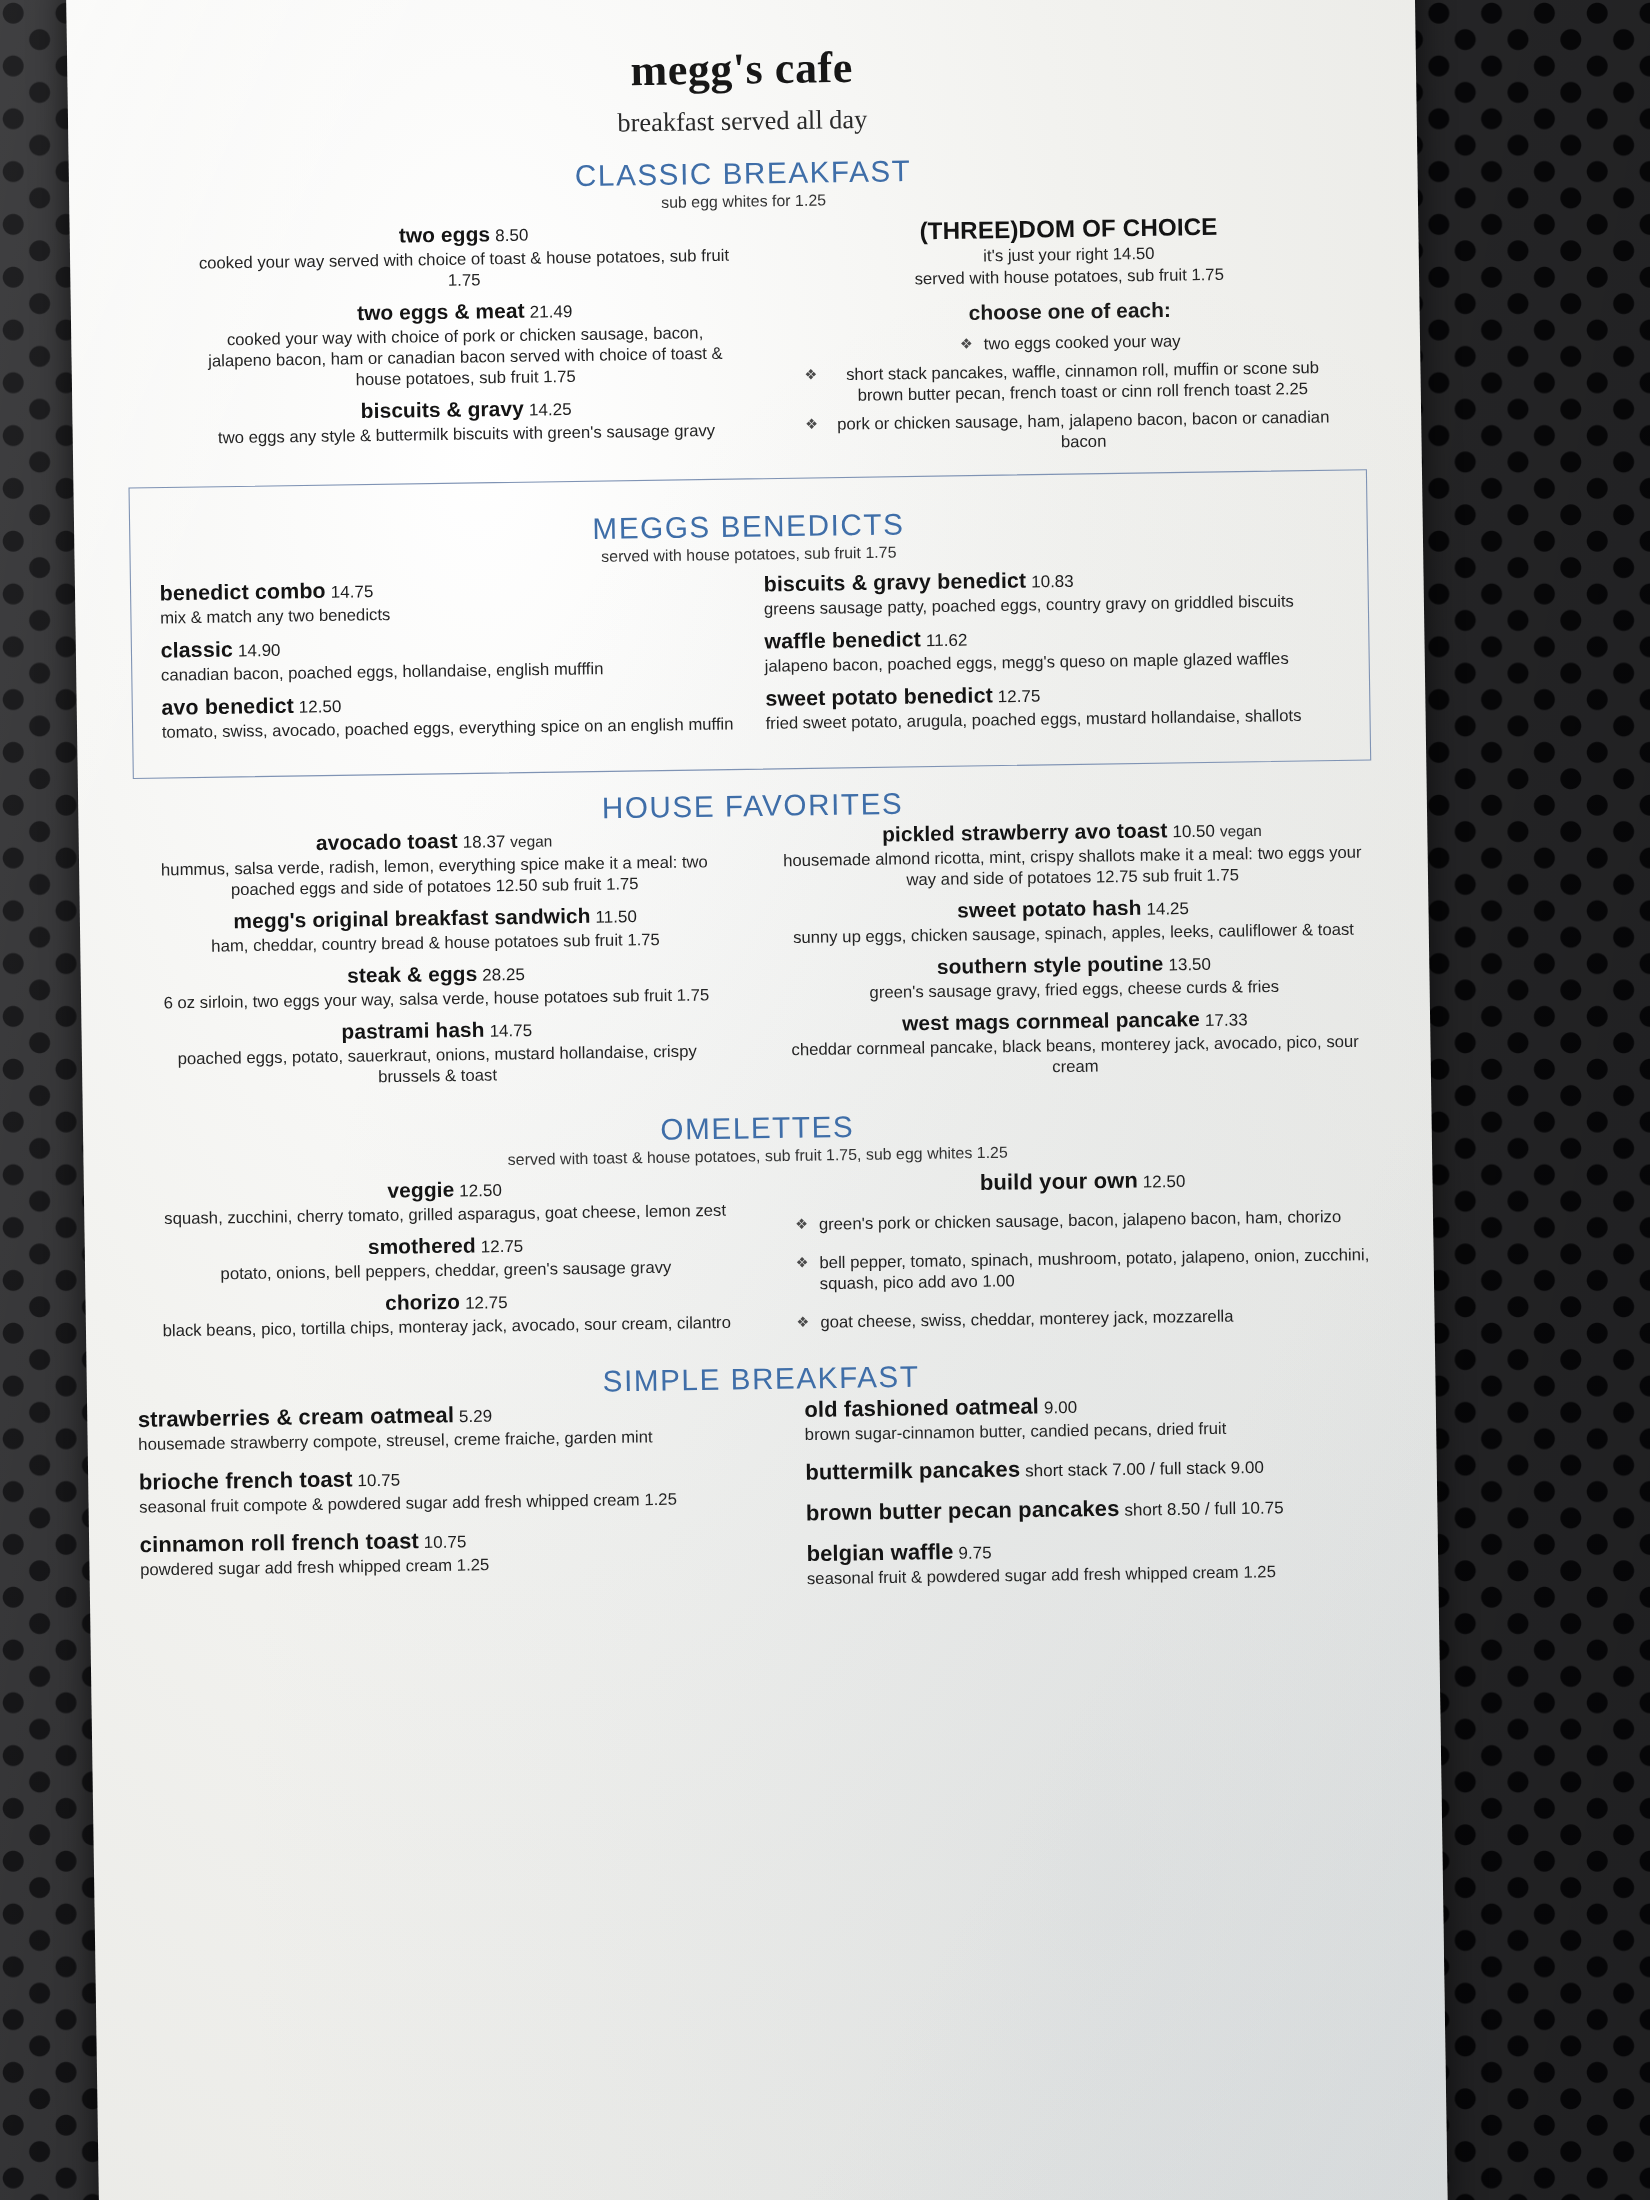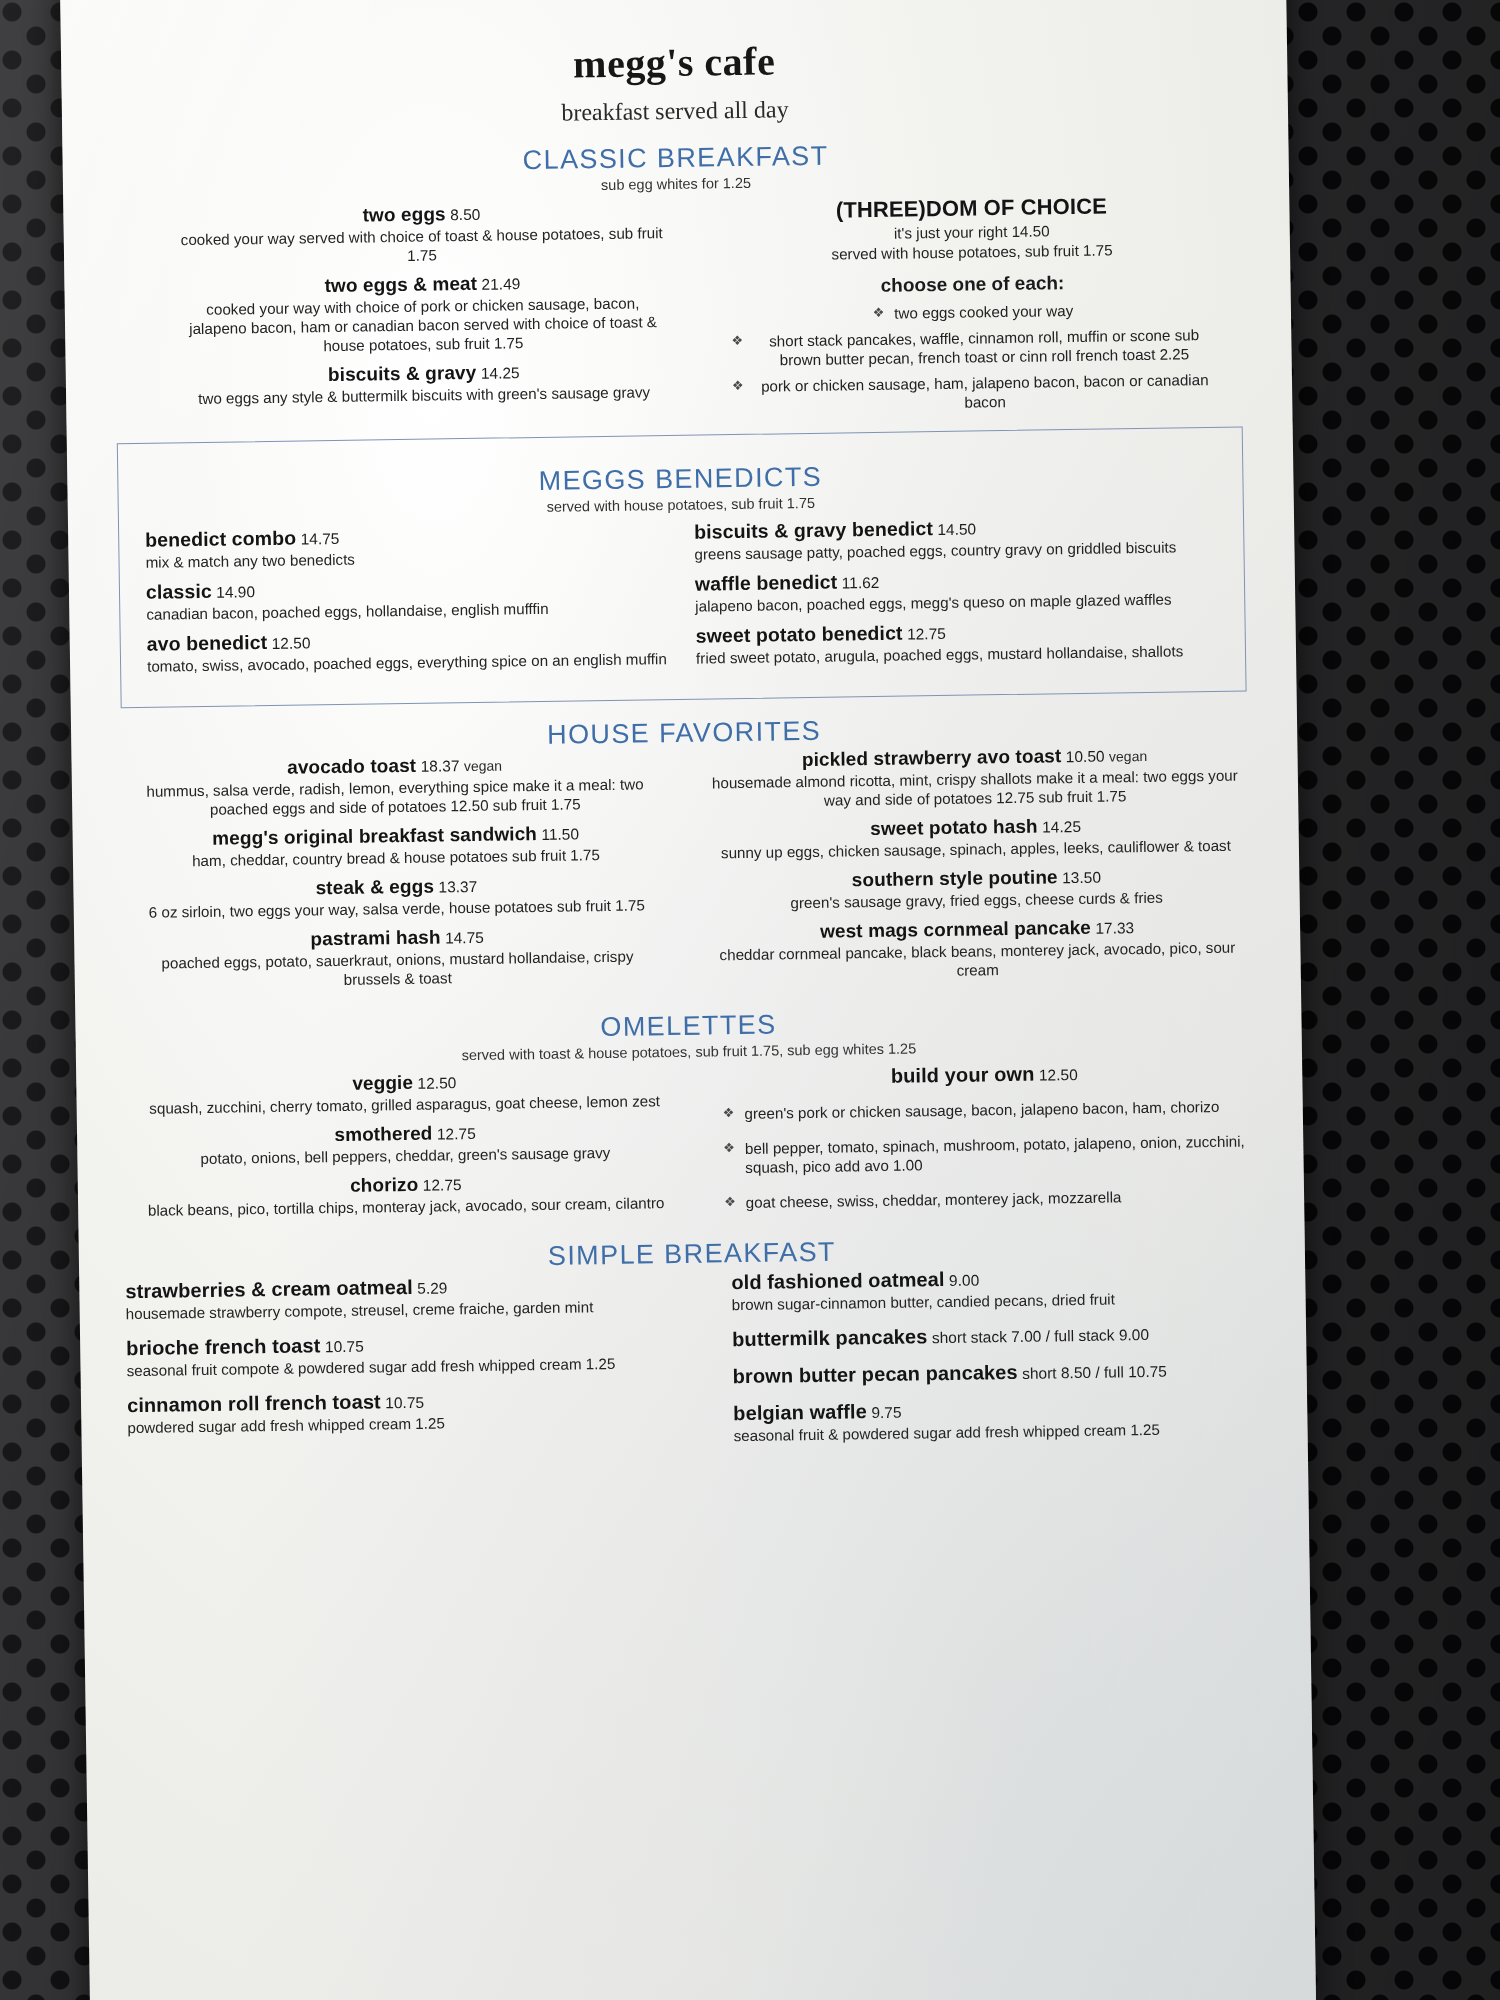--- a/index.html
+++ b/index.html
@@ -274,21 +274,21 @@
             <div class="item-desc">tomato, swiss, avocado, poached eggs, everything spice on an english muffin</div>
           </div>
 
         </div>
 
         <div class="col plain-left">
 
           <div class="item">
             <div>
               <span class="item-name">biscuits &amp; gravy benedict</span>
-              <span class="item-price">14.50</span>
+              <span class="item-price">10.83</span>
             </div>
             <div class="item-desc">greens sausage patty, poached eggs, country gravy on griddled biscuits</div>
           </div>
 
           <div class="item">
             <div>
               <span class="item-name">waffle benedict</span>
               <span class="item-price">11.62</span>
             </div>
             <div class="item-desc">jalapeno bacon, poached eggs, megg's queso on maple glazed waffles</div>
@@ -325,21 +325,21 @@
             <div>
               <span class="item-name">megg's original breakfast sandwich</span>
               <span class="item-price">11.50</span>
             </div>
             <div class="item-desc">ham, cheddar, country bread &amp; house potatoes sub fruit 1.75</div>
           </div>
 
           <div class="item">
             <div>
               <span class="item-name">steak &amp; eggs</span>
-              <span class="item-price">13.37</span>
+              <span class="item-price">28.25</span>
             </div>
             <div class="item-desc">6 oz sirloin, two eggs your way, salsa verde, house potatoes sub fruit 1.75</div>
           </div>
 
           <div class="item">
             <div>
               <span class="item-name">pastrami hash</span>
               <span class="item-price">14.75</span>
             </div>
             <div class="item-desc">poached eggs, potato, sauerkraut, onions, mustard hollandaise, crispy brussels &amp; toast</div>

